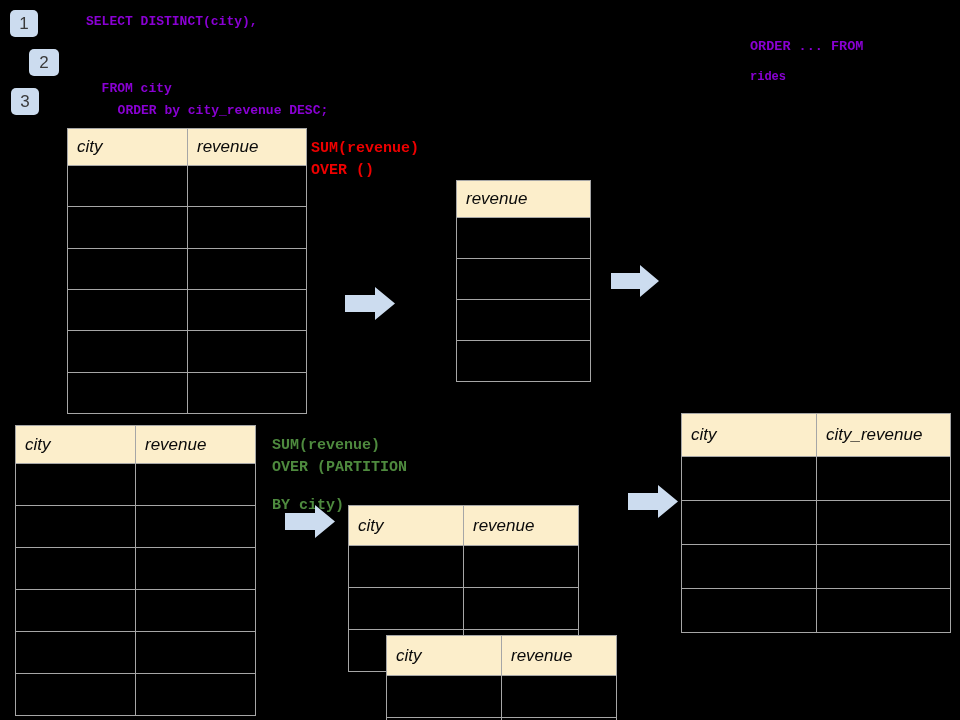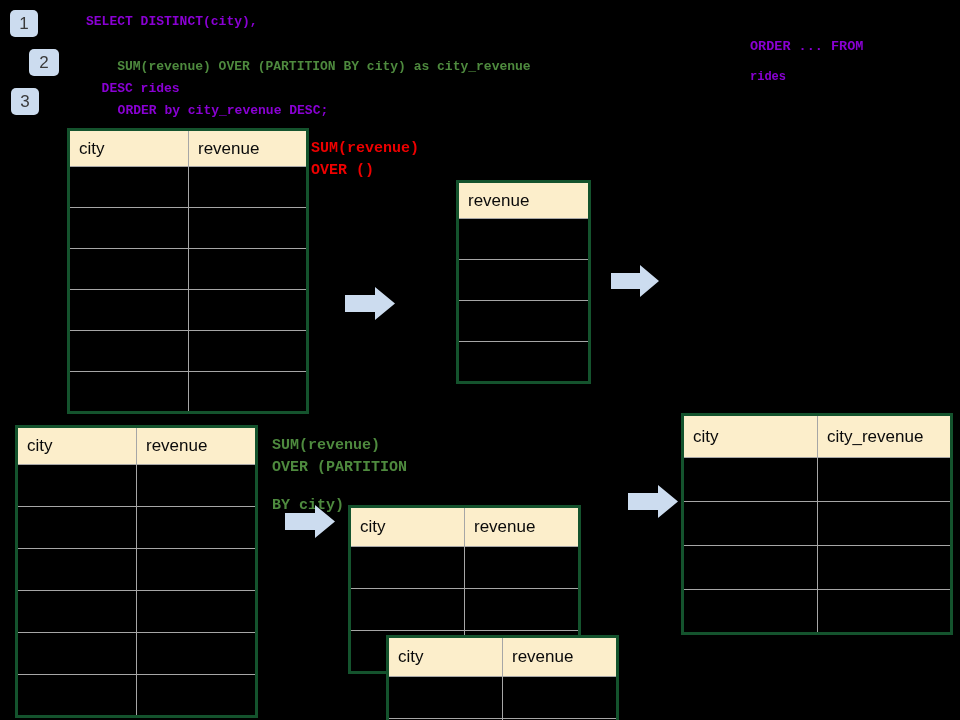--- a/index.html
+++ b/index.html
@@ -54,22 +54,23 @@
     line-height: 22px;
     white-space: pre;
   }
 
   
   .tbl {
     position: absolute;
     border-collapse: collapse;
     table-layout: fixed;
     background: #3b82f6;
-    border: 3px solid #14532d;
+    border: 1px solid #14532d;
     box-sizing: border-box;
+    font-style: italic;
   }
   .tbl th, .tbl td {
     border: 1px solid #a6a6a6;
     padding: 0;
     margin: 0;
     box-sizing: border-box;
   }
   .tbl th {
     background: #fceecb;
     color: #0a0a0a;
@@ -97,22 +98,21 @@
     <span>1</span>
   </div>
   <div class="badge" style="left:29px; top:49px; width:30px; height:27px;">
     <span>2</span>
   </div>
   <div class="badge" style="left:11px; top:88px; width:28px; height:27px;">
     <span>3</span>
   </div>
 
   <div class="code c-purple" style="left:86px; top:11px;">SELECT DISTINCT(city),</div>
-  <div class="code c-green" style="left:86px; top:56px;">    SUM(revenue) OVER (PARTITION BY city) as city_revenue</div>
-  <div class="code c-purple" style="left:86px; top:78px;">  DESC rides</div>
+  <div class="code c-purple" style="left:86px; top:78px;">  FROM city</div>
   <div class="code c-purple" style="left:102px; top:100px;">  ORDER by city_revenue DESC;</div>
 
   <div class="code c-purple" style="left:750px; top:37px; font-size:13.5px; line-height:19px;">ORDER ... FROM</div>
   <div class="code c-purple" style="left:750px; top:68px; font-size:12px; line-height:19px;">rides</div>
 
   <div class="annot c-red" style="left:311px; top:138px;">SUM(revenue)</div>
   <div class="annot c-red" style="left:311px; top:160px;">OVER ()</div>
 
   <div class="annot c-green" style="left:272px; top:435px;">SUM(revenue)</div>
   <div class="annot c-green" style="left:272px; top:457px;">OVER (PARTITION</div>

